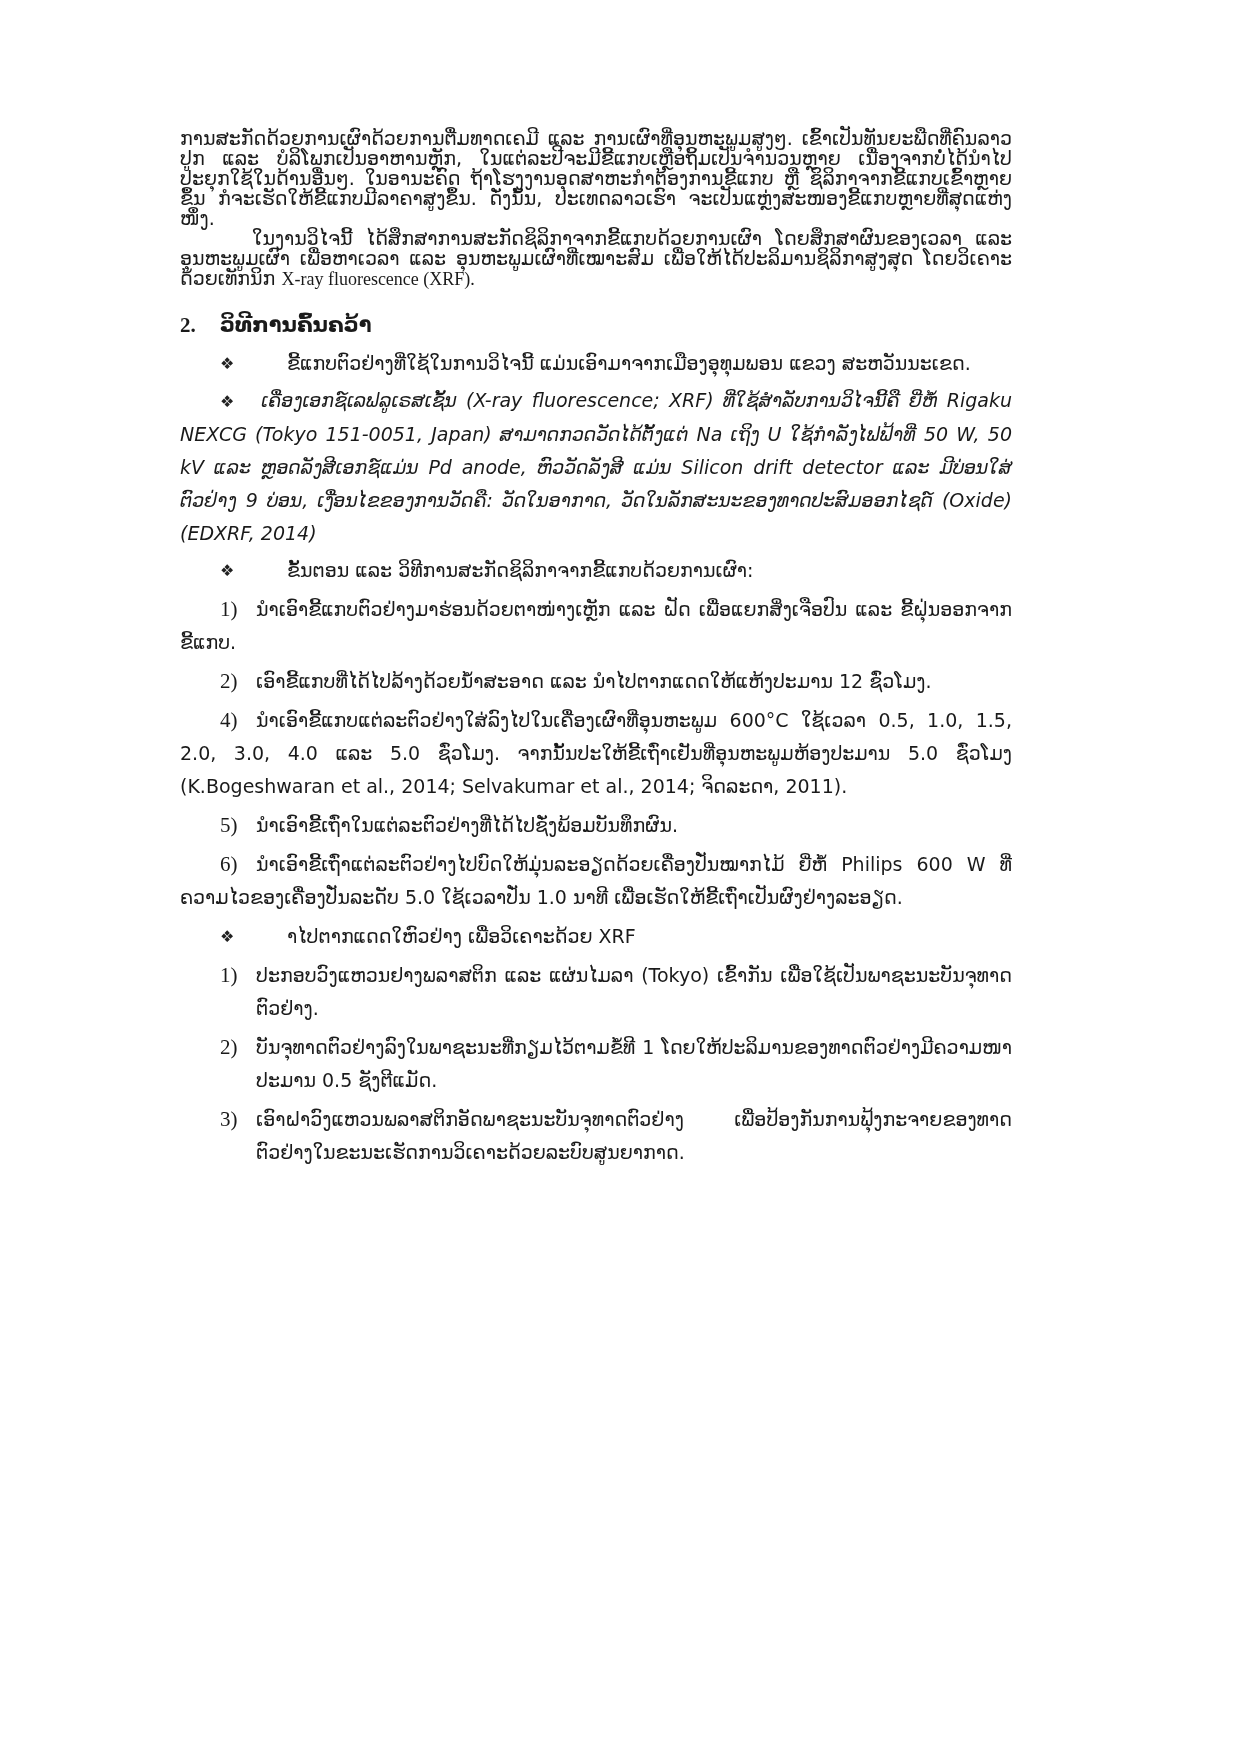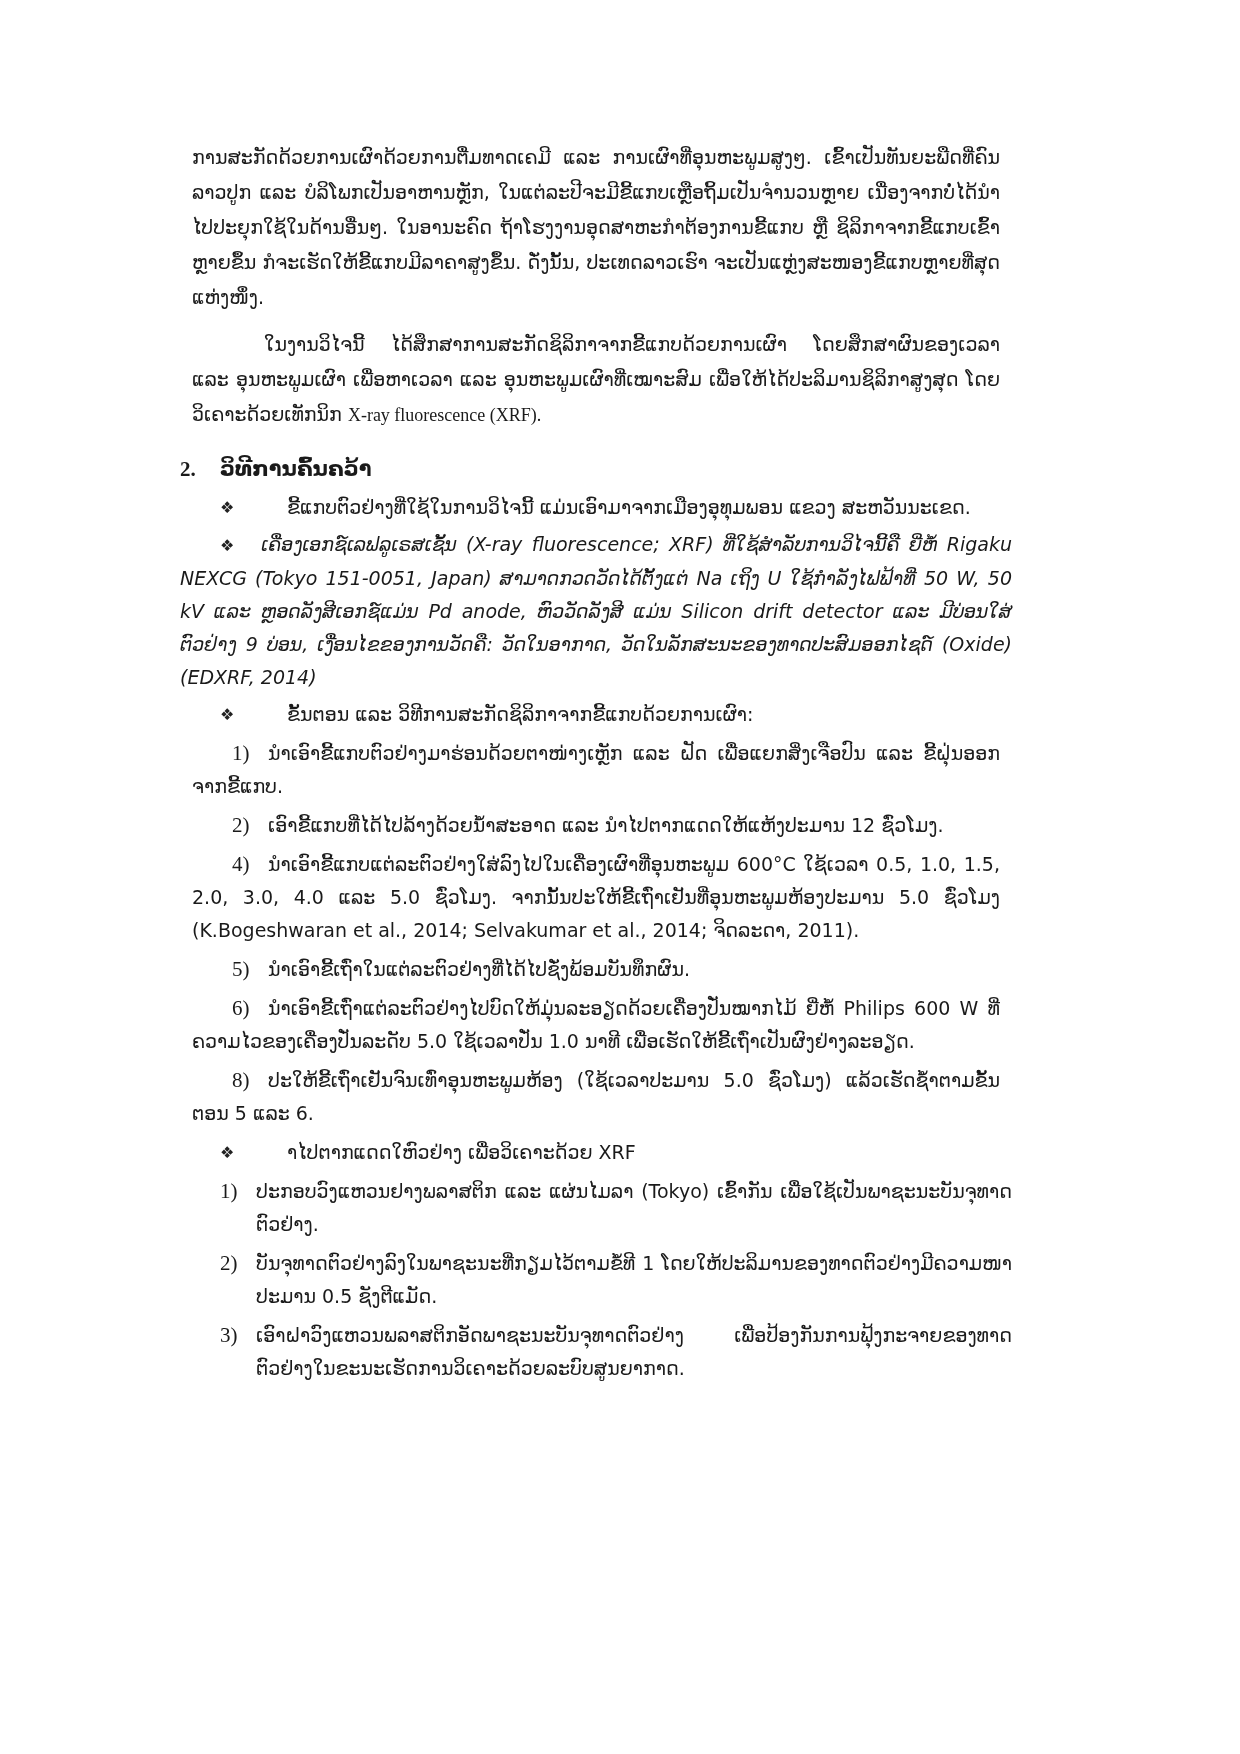--- a/index.html
+++ b/index.html
@@ -1,30 +1,30 @@
 <!DOCTYPE html>
 <html><head>
 <meta charset="utf-8">
 <style>
   html, body { margin:0; padding:0; background:#ffffff; }
   body { width:1240px; height:1754px; position:relative; overflow:hidden;
          font-family:"DejaVu Sans","Liberation Serif",serif; color:#1a1a1a; }
   .page { position:absolute; left:180px; top:128px; width:832px; }
-  .p { font-size:19px; line-height:35px; text-align:justify; margin:12px; }
+  .p { font-size:19px; line-height:20px; text-align:justify; margin:0; }
   .p.indent { text-indent:72px; }
   .lat { font-family:"Liberation Serif",serif; font-size:18px; }
   .heading { font-size:21px; font-weight:bold; line-height:36px; margin:18px 0 2px 0;
              display:flex; }
   .heading .num { width:40px; font-family:"Liberation Serif",serif; }
   .bullet { display:flex; font-size:19px; line-height:33px; padding-left:40px; margin:4px 0; }
   .bullet .mark { width:32px; flex:none; font-size:16px; color:#222; }
   .bullet .txt { flex:1; text-align:justify;margin-left:35px; }
   .bullet.wrap { padding-left:0; display:block; text-indent:40px; text-align:justify;font-style:italic; }
   .bullet.wrap .mark { display:inline-block; text-indent:0; }
-  .step { font-size:19px; line-height:33px; text-align:justify; margin:6px 12px; text-indent:40px; }
+  .step { font-size:19px; line-height:33px; text-align:justify; margin:6px 0; text-indent:40px; }
   .step .n { font-family:"Liberation Serif",serif; font-size:21px; display:inline-block; width:36px; text-indent:0; }
   .hang { display:flex; font-size:19px; line-height:33px; padding-left:40px; margin:6px 0; }
   .hang .n { font-family:"Liberation Serif",serif; font-size:21px; width:36px; flex:none; }
   .hang .txt { flex:1; text-align:justify; }
 </style>
 </head>
 <body>
 
 <div class="page">
 
@@ -54,21 +54,20 @@
     <span class="mark">❖</span>
     <span class="txt">ຂັ້ນຕອນ ແລະ ວິທີການສະກັດຊິລິກາຈາກຂີ້ແກບດ້ວຍການເຜົາ:</span>
   </div>
 
   <div>
     <p class="step"><span class="n">1)</span><span>ນໍາເອົາຂີ້ແກບຕົວຢ່າງມາຮ່ອນດ້ວຍຕາໜ່າງເຫຼັກ ແລະ ຝັດ ເພື່ອແຍກສິ່ງເຈືອປົນ ແລະ ຂີ້ຝຸ່ນອອກຈາກຂີ້ແກບ.</span></p>
     <p class="step"><span class="n">2)</span><span>ເອົາຂີ້ແກບທີ່ໄດ້ໄປລ້າງດ້ວຍນໍ້າສະອາດ ແລະ ນໍາໄປຕາກແດດໃຫ້ແຫ້ງປະມານ 12 ຊົ່ວໂມງ.</span></p>
     <p class="step"><span class="n">4)</span><span>ນໍາເອົາຂີ້ແກບແຕ່ລະຕົວຢ່າງໃສ່ລົງໄປໃນເຄື່ອງເຜົາທີ່ອຸນຫະພູມ 600°C ໃຊ້ເວລາ 0.5, 1.0, 1.5, 2.0, 3.0, 4.0 ແລະ 5.0 ຊົ່ວໂມງ. ຈາກນັ້ນປະໃຫ້ຂີ້ເຖົ່າເຢັນທີ່ອຸນຫະພູມຫ້ອງປະມານ 5.0 ຊົ່ວໂມງ (K.Bogeshwaran et al., 2014; Selvakumar et al., 2014; ຈິດລະດາ, 2011).</span></p>
     <p class="step"><span class="n">5)</span><span>ນໍາເອົາຂີ້ເຖົ່າໃນແຕ່ລະຕົວຢ່າງທີ່ໄດ້ໄປຊັ່ງພ້ອມບັນທຶກຜົນ.</span></p>
     <p class="step"><span class="n">6)</span><span>ນໍາເອົາຂີ້ເຖົ່າແຕ່ລະຕົວຢ່າງໄປບົດໃຫ້ມຸ່ນລະອຽດດ້ວຍເຄື່ອງປັ່ນໝາກໄມ້ ຍີ່ຫໍ້ Philips 600 W ທີ່ ຄວາມໄວຂອງເຄື່ອງປັ່ນລະດັບ 5.0 ໃຊ້ເວລາປັ່ນ 1.0 ນາທີ ເພື່ອເຮັດໃຫ້ຂີ້ເຖົ່າເປັນຜົງຢ່າງລະອຽດ.</span></p>
-    <p class="step"><span class="n">8)</span><span>ປະໃຫ້ຂີ້ເຖົ່າເຢັນຈົນເທົ່າອຸນຫະພູມຫ້ອງ (ໃຊ້ເວລາປະມານ 5.0 ຊົ່ວໂມງ) ແລ້ວເຮັດຊໍ້າຕາມຂັ້ນຕອນ 5 ແລະ 6.</span></p>
   </div>
 
   <div class="bullet">
     <span class="mark">❖</span>
     <span class="txt">າໄປຕາກແດດໃຫົວຢ່າງ ເພື່ອວິເຄາະດ້ວຍ XRF</span>
   </div>
 
   <div>
     <div class="hang">
         <span class="n">1)</span>

